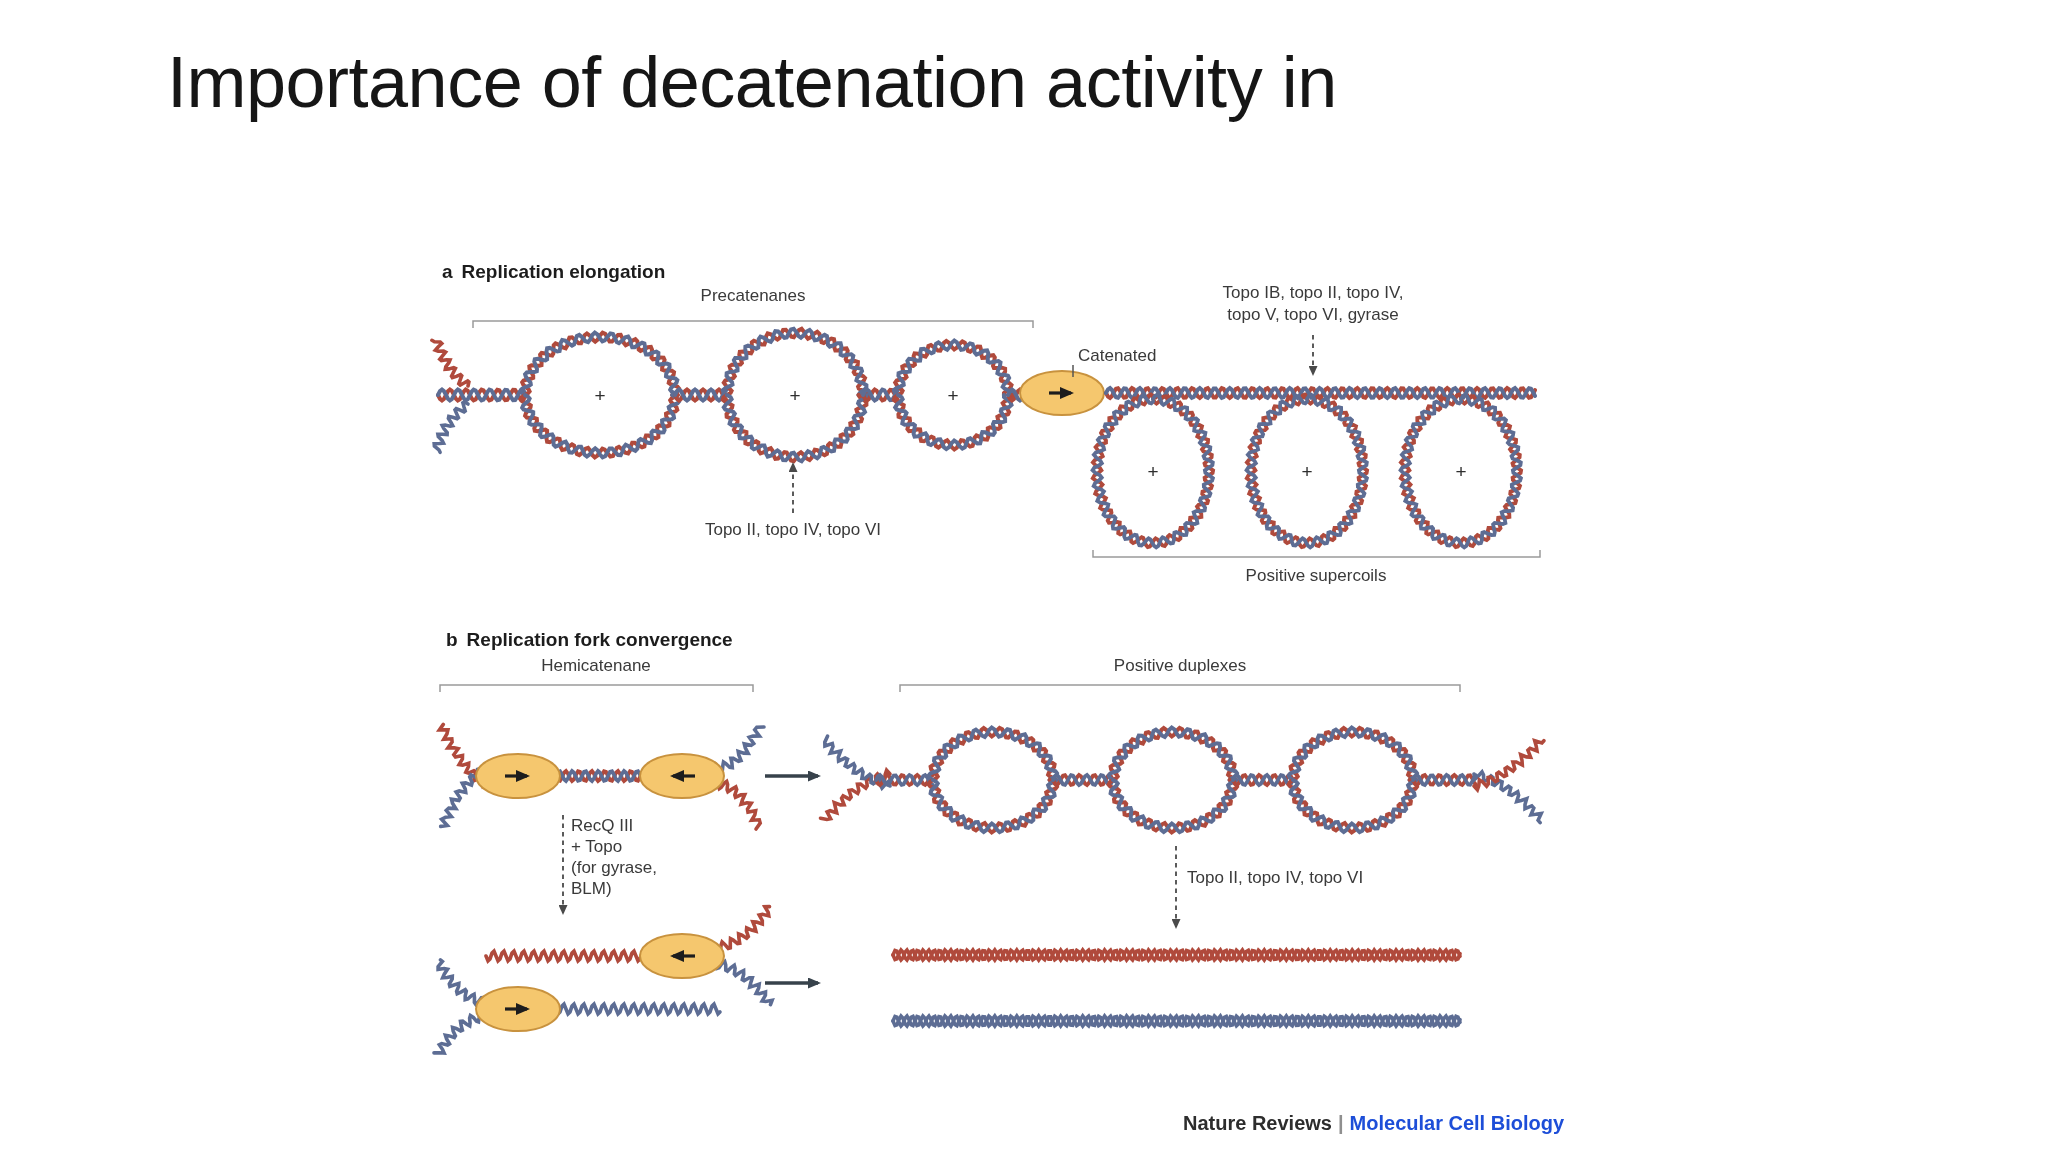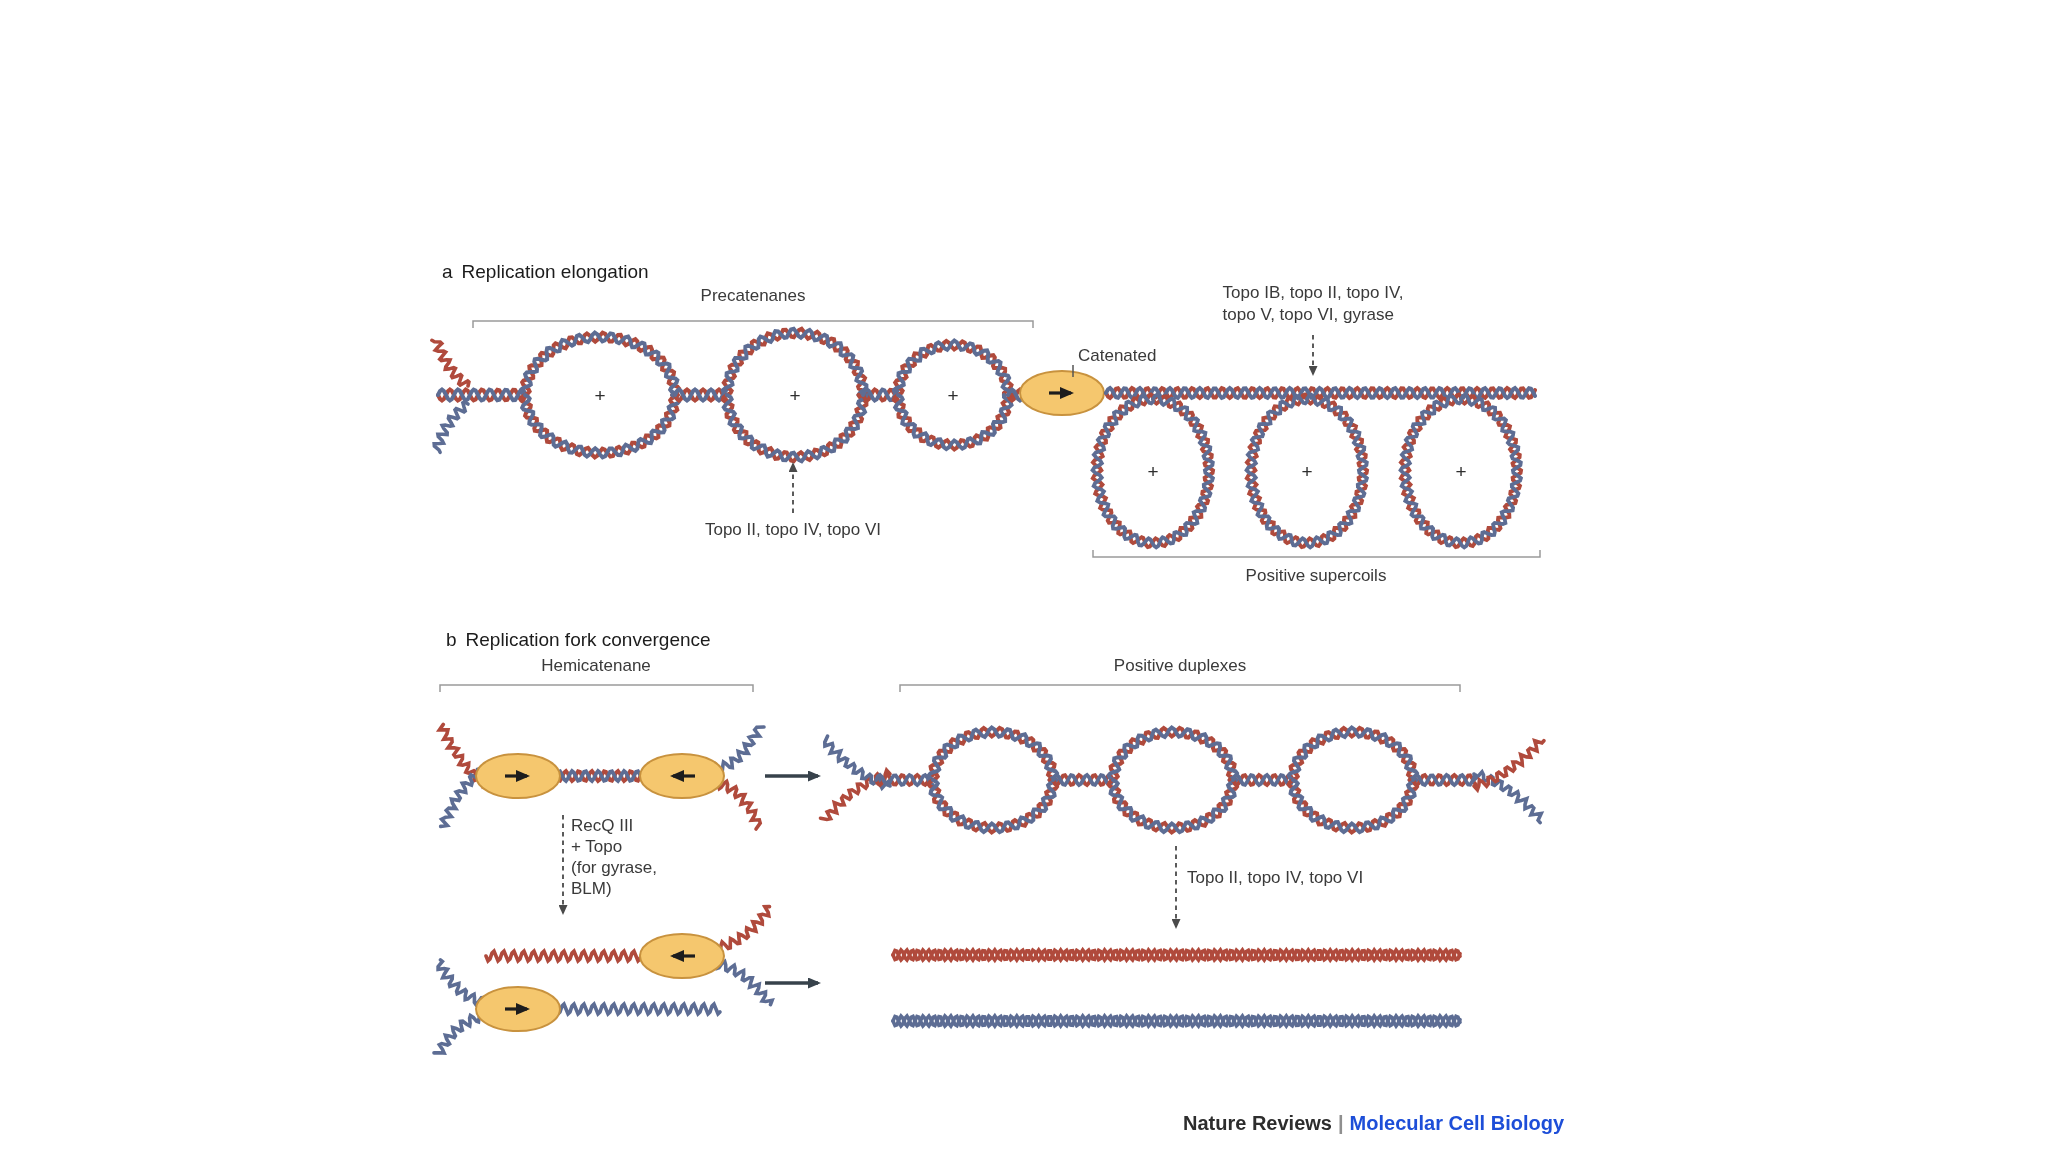--- a/index.html
+++ b/index.html
@@ -1,37 +1,38 @@
 <!DOCTYPE html>
 <html><head>
 <meta charset="utf-8">
 <style>
   *{margin:0;padding:0;box-sizing:border-box}
   html,body{width:2048px;height:1152px;background:#ffffff;font-family:"Liberation Sans",sans-serif;position:relative;overflow:hidden}
   .title{position:absolute;left:167px;top:40px;font-size:72px;line-height:1.17;color:#161616;letter-spacing:-0.5px}
   .figure{position:absolute;left:430px;top:255px;width:1150px;height:880px}
   .figure svg{position:absolute;left:0;top:0}
   .lbl{position:absolute;font-size:17px;color:#3a3a3a;white-space:nowrap;line-height:22px}
-  .lbl.center{transform:translateX(-50%);text-align:left}
-  .panel-h{position:absolute;font-size:19px;font-weight:normal;color:#1c1c1c;white-space:nowrap}
+  .lbl.center{transform:translateX(-50%);text-align:center}
+  .panel-h{position:absolute;font-size:19px;font-weight:bold;color:#1c1c1c;white-space:nowrap}
   .panel-h .letter{margin-right:9px}
   .plus{position:absolute;font-size:19px;color:#2e2e2e;transform:translate(-50%,-50%)}
   .topo3 div{line-height:21px}
   .footer{position:absolute;left:1183px;top:1112px;font-size:20px;font-weight:bold;white-space:nowrap}
   .footer .j{color:#2d2d2d}
   .footer .sep{color:#8f8f8f;margin:0 6px}
   .footer .p{color:#1d4ed8}
   .bracket{fill:none;stroke:#9a9a9a;stroke-width:1.5}
   .dash{fill:none;stroke:#4a4a4a;stroke-width:1.8;stroke-dasharray:4.5 4}
   .solid-arrow{fill:none;stroke:#37424b;stroke-width:3.4}
 </style>
 </head>
 <body>
 
 <div class="title">
+  <div>Importance of decatenation activity in</div>
 </div>
 
 <div class="figure">
   <svg id="fig-svg" width="1150" height="880" viewBox="0 0 1150 880">
     <defs>
       <marker id="ah-black" markerUnits="userSpaceOnUse" markerWidth="14" markerHeight="12" refX="11" refY="6" orient="auto">
           <path d="M0 0L14 6L0 12Z" fill="#1d1d1d"></path>
         </marker>
       <marker id="ah-slate" markerUnits="userSpaceOnUse" markerWidth="13" markerHeight="11" refX="10" refY="5.5" orient="auto">
           <path d="M0 0L13 5.5L0 11Z" fill="#37424b"></path>

